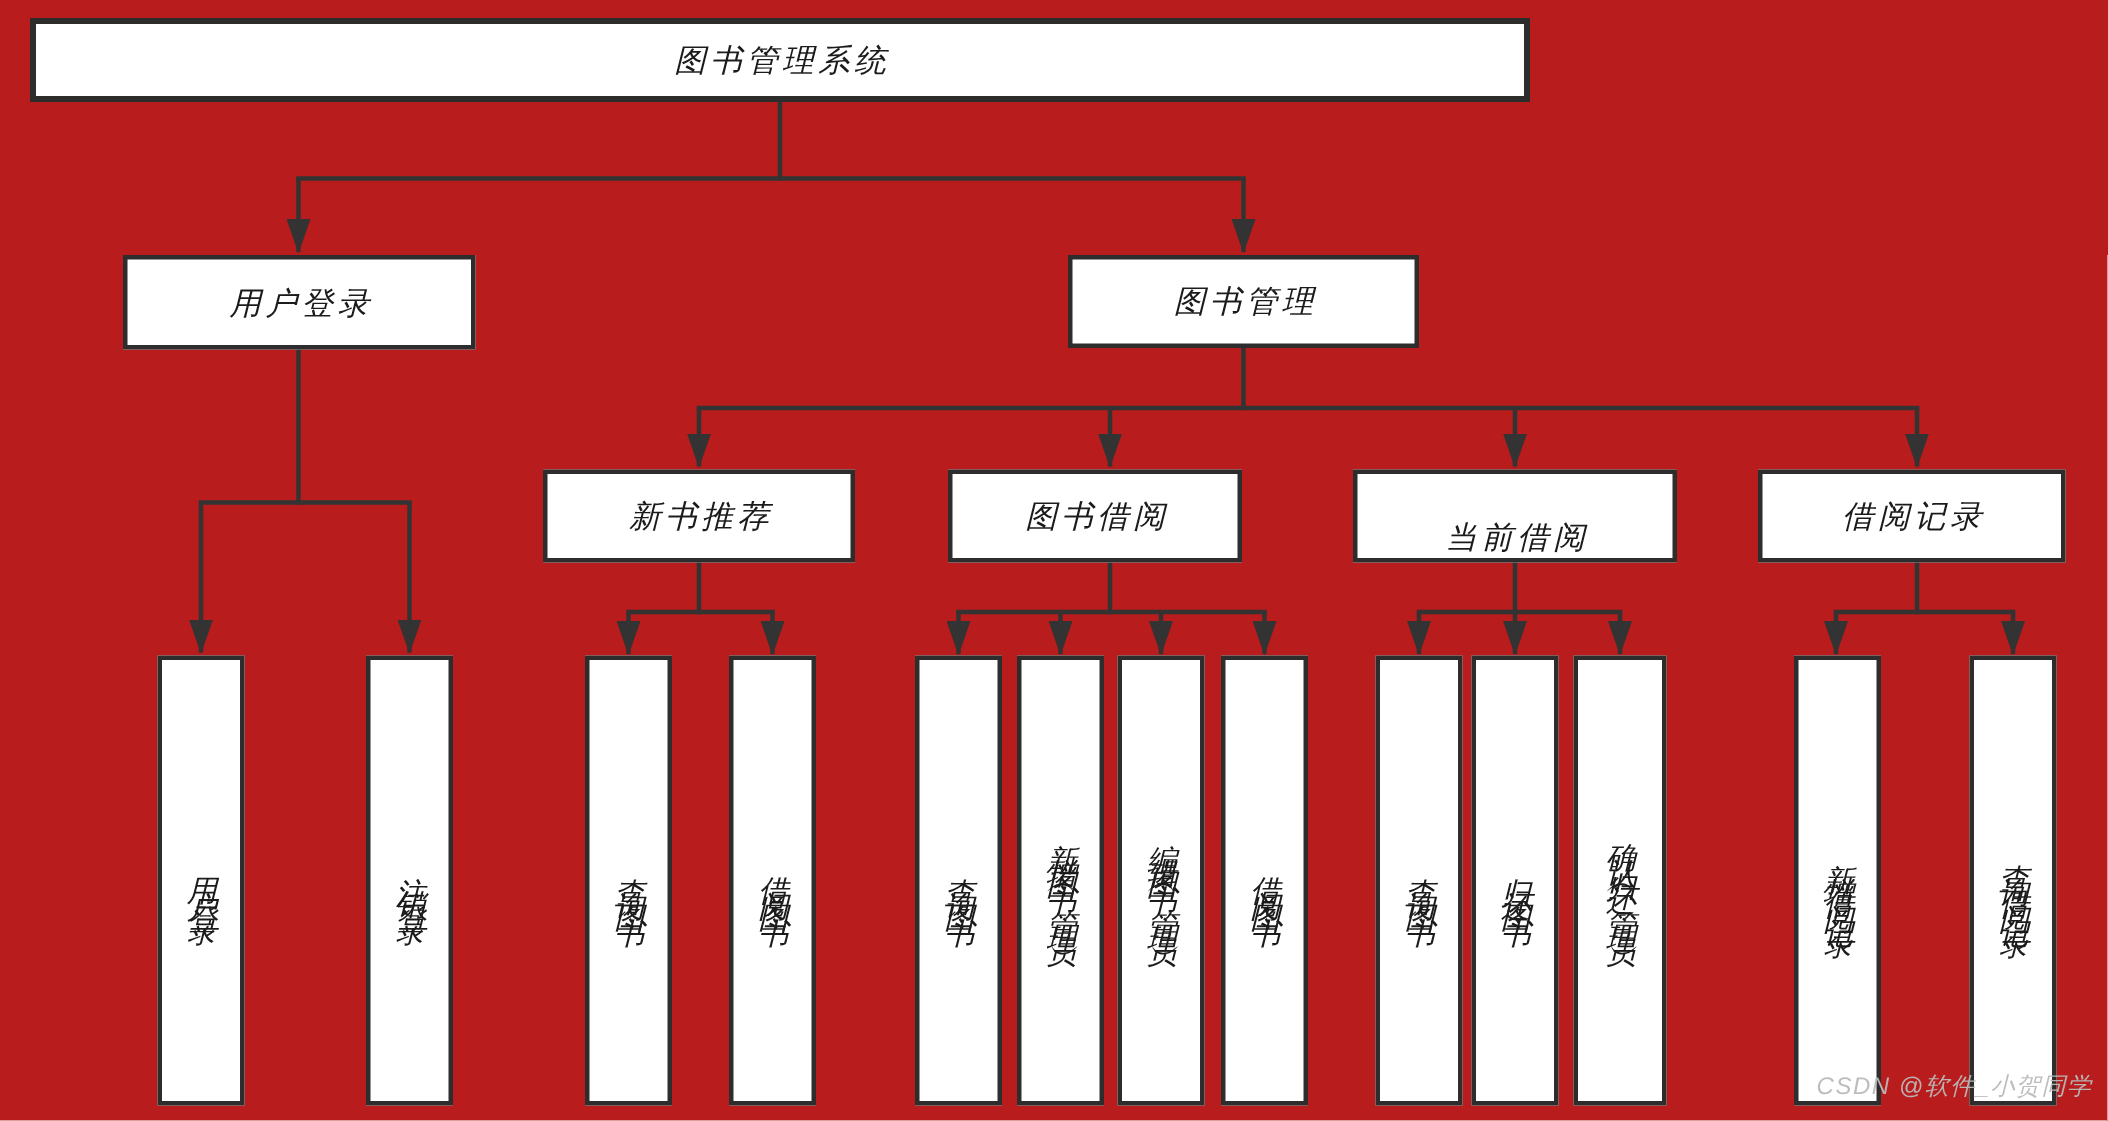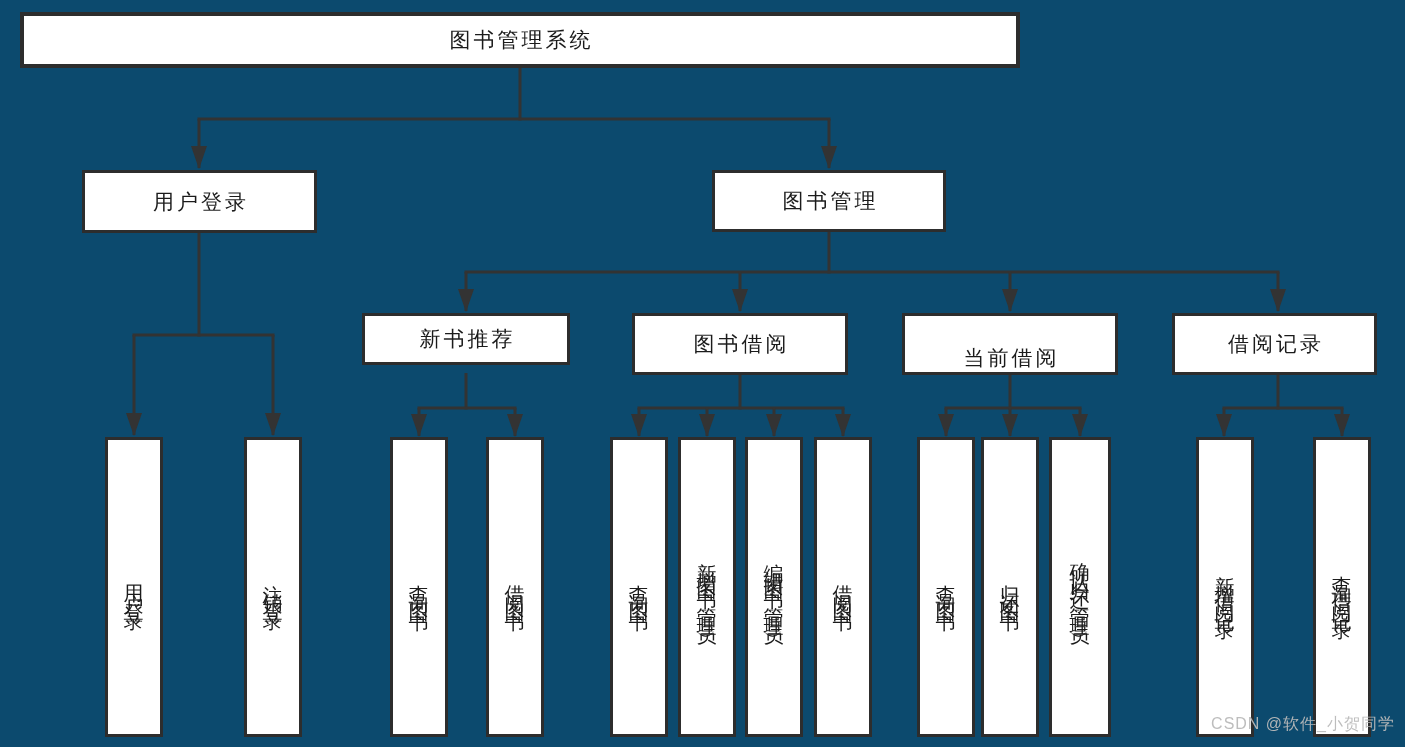--- a/index.html
+++ b/index.html
@@ -4,23 +4,24 @@
 <style>
   html, body {
     margin: 0;
     padding: 0;
     background: #ffffff;
   }
   .stage {
     position: relative;
     width: 1405px;
     height: 747px;
-    background: #0c4a6e;
+    background: #b91c1c;
     overflow: hidden;
     font-family: "Liberation Sans", sans-serif;
+    font-style: italic;
   }
   .connectors {
     position: absolute;
     left: 0;
     top: 0;
     z-index: 1;
   }
   .hbox, .vbox {
     position: absolute;
     box-sizing: border-box;
@@ -118,24 +119,24 @@
     <span>图书管理系统</span>
   </div>
 
   <div class="hbox" style="left:82px; top:170px; width:235px; height:63px;">
     <span>用户登录</span>
   </div>
   <div class="hbox" style="left:712px; top:170px; width:234px; height:62px;">
     <span>图书管理</span>
   </div>
 
-  <div class="hbox" style="left:362px; top:313px; width:208px; height:52px;">
+  <div class="hbox" style="left:362px; top:313px; width:208px; height:62px;">
     <span>新书推荐</span>
   </div>
-  <div class="hbox" style="left:632px; top:313px; width:216px; height:62px;">
+  <div class="hbox" style="left:632px; top:313px; width:196px; height:62px;">
     <span>图书借阅</span>
   </div>
   <div class="hbox" style="left:902px; top:313px; width:216px; height:62px;align-items:flex-end;">
     <span>当前借阅</span>
   </div>
   <div class="hbox" style="left:1172px; top:313px; width:205px; height:62px;">
     <span>借阅记录</span>
   </div>
 
   <div class="vbox" style="left:105px; top:437px; width:58px; height:300px;">

